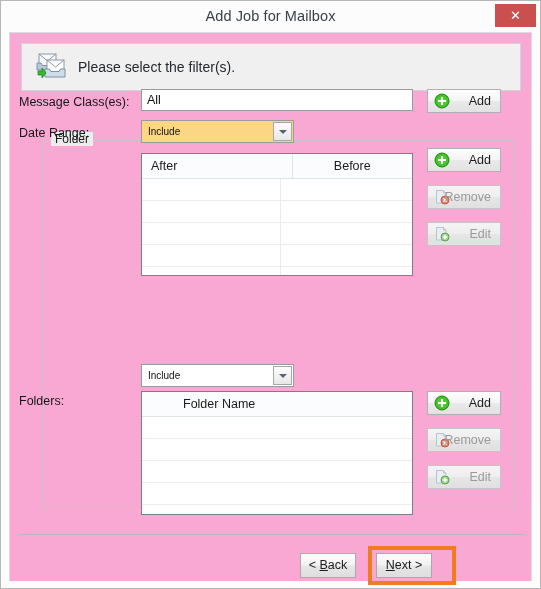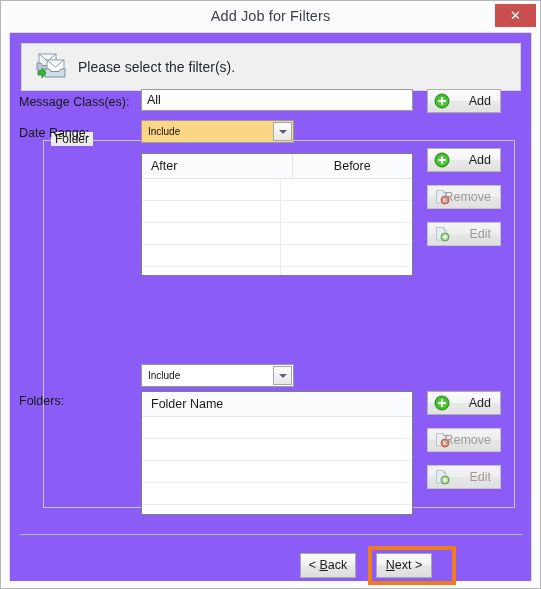--- a/index.html
+++ b/index.html
@@ -58,21 +58,21 @@
     font-family: "DejaVu Sans", sans-serif;
   }
 
   
   #client {
     position: absolute;
     left: 8px;
     top: 31px;
     width: 523px;
     height: 549px;
-    background: #8b5cf6;
+    background: #f9a8d4;
     border: 1px solid #dcdcdc;
     border-bottom: none;
     box-sizing: border-box;
   }
 
   
   #header-panel {
     position: absolute;
     left: 11px;
     top: 10px;
@@ -284,21 +284,21 @@
     box-sizing: border-box;
     pointer-events: none;
   }
 </style>
 </head>
 <body>
 
 <div id="window">
 
   <div id="titlebar">
-    <div id="title-text">Add Job for Filters</div>
+    <div id="title-text">Add Job for Mailbox</div>
     <div id="close-button">✕</div>
   </div>
 
   <div id="client">
 
     <div id="header-panel">
       <div id="header-icon">
         <svg width="34" height="32" viewBox="0 0 34 32">
 
           <rect x="5" y="2" width="17" height="12" fill="#f7f9fb" stroke="#8a98a8" stroke-width="1"></rect>
@@ -407,21 +407,21 @@
     </div>
 
     <div class="row-label" style="left:9px; top:334px; line-height:20px;margin-top:24px;">Folders:</div>
     <div class="combo" style="left:131px; top:331px; width:153px; height:23px;">
       <span class="combo-text">Include</span>
       <span class="combo-arrow-box"></span>
     </div>
 
     <div class="grid" id="folders-grid" style="left:131px; top:358px; width:272px; height:124px;">
       <div class="grid-header">
-        <div class="gh-cell" style="width:271px; padding-left:9px;">Folder Name</div>
+        <div class="gh-cell" style="width:271px; padding-left:9px;margin-left:32px;">Folder Name</div>
       </div>
       <div>
         <div class="grid-row">
             <div class="gr-cell" style="width:271px;"></div>
           </div>
         <div class="grid-row">
             <div class="gr-cell" style="width:271px;"></div>
           </div>
         <div class="grid-row">
             <div class="gr-cell" style="width:271px;"></div>

